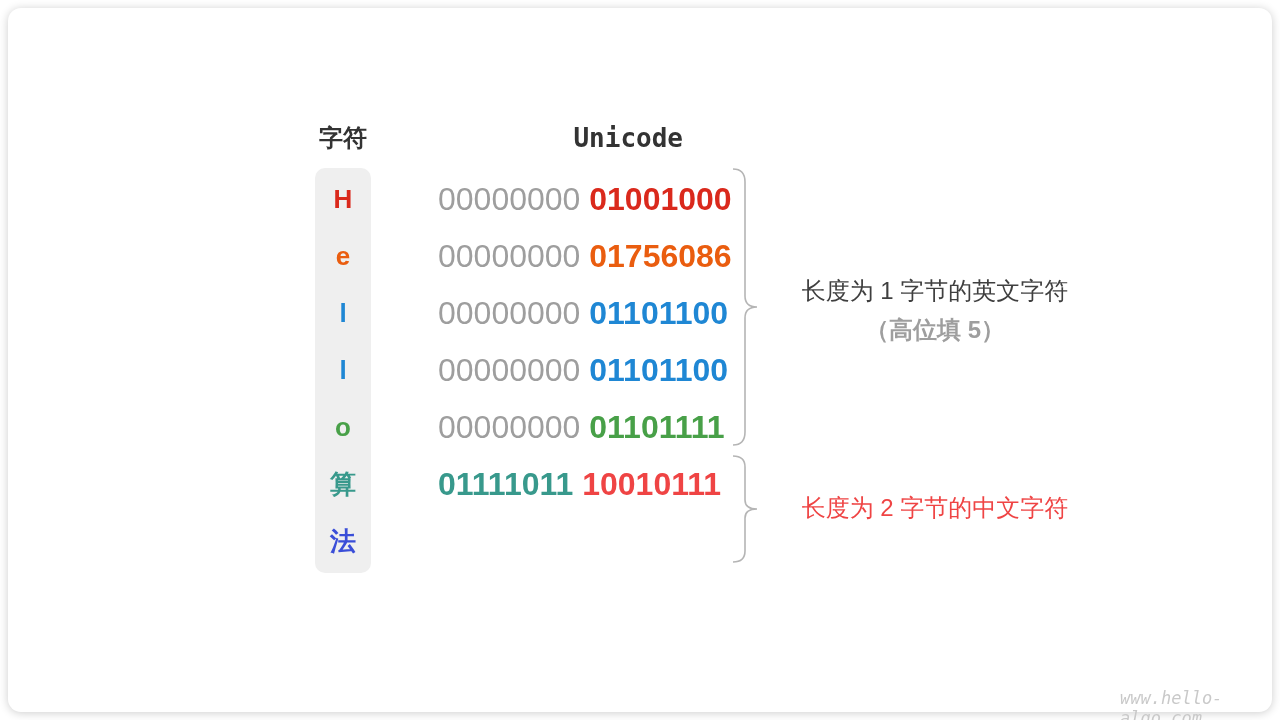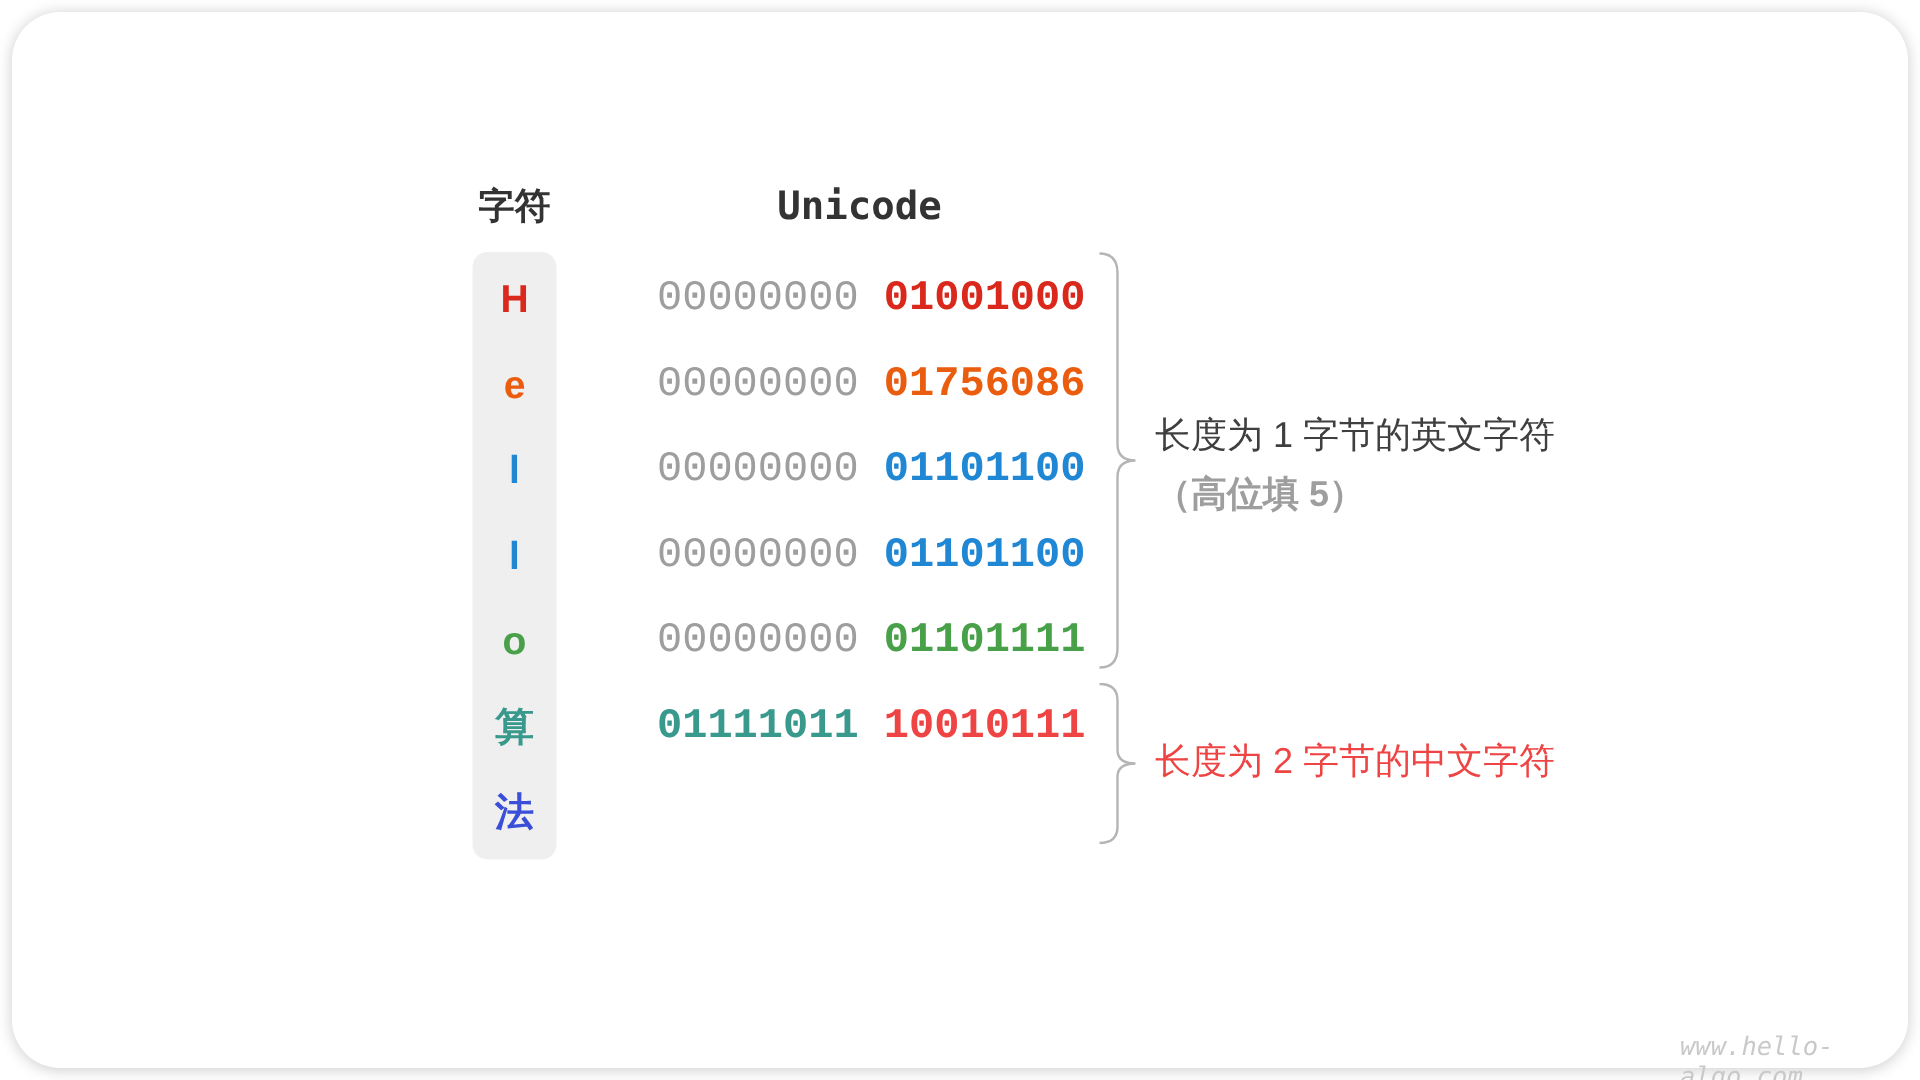--- a/index.html
+++ b/index.html
@@ -1,52 +1,52 @@
 <!DOCTYPE html>
 <html><head>
 <meta charset="utf-8">
 <style>
   * { margin: 0; padding: 0; box-sizing: border-box; }
   html, body { width: 1280px; height: 720px; background: #ffffff; }
   body { font-family: "Liberation Sans", sans-serif; position: relative; overflow: hidden; }
 
   .card {
     position: absolute; left: 8px; top: 8px; width: 1264px; height: 704px;
-    background: #ffffff; border-radius: 32px;
+    background: #ffffff; border-radius: 13px;
     box-shadow: 0 1px 10px rgba(0,0,0,0.20);
   }
 
   
   .hdr { position: absolute; top: 114px; height: 32px; line-height: 32px;
          color: #333333; font-weight: bold; }
   .hdr-char { left: 307px; width: 56px; text-align: center; font-size: 24px; }
-  .hdr-unicode { left: 455px; width: 220px; text-align: center;
+  .hdr-unicode { left: 455px; width: 220px; text-align: right;
                  font-family: "DejaVu Sans Mono", monospace; font-size: 26px; }
 
   
   .char-col-bg { position: absolute; left: 307px; top: 160px; width: 56px; height: 405px;
                  background: #efefef; border-radius: 10px; }
 
   
   .row { position: absolute; left: 0; width: 100%; height: 57px; }
   .cell-char { position: absolute; left: 307px; width: 56px; height: 57px;
                line-height: 57px; text-align: center;
                font-size: 26px; font-weight: bold; }
   .cell-bin { position: absolute; left: 430px; height: 57px; line-height: 57px;
-              font-family: Liberation Mono, monospace; font-size: 28px;
+              font-family: Liberation Sans, sans-serif; font-size: 32px;
               white-space: pre; }
   .bits-gray { font-weight: normal; }
   .bits-colored { font-weight: bold; }
 
   
   .brace { position: absolute; left: 721px; }
   .brace path { fill: none; stroke: #b5b5b5; stroke-width: 1.6; }
 
   
-  .ann { position: absolute; left: 762px; width: 330px; text-align: left;
+  .ann { position: absolute; left: 762px; width: 330px; text-align: center;
          font-size: 24px; height: 34px; line-height: 34px; }
   .ann-1a { top: 266px; color: #3f3f3f; font-weight: 500; }
   .ann-1b { top: 305px; color: #9e9e9e; font-weight: bold; }
   .ann-2  { top: 483px; color: #ef4444; font-weight: 500; }
 
   
   .watermark { position: absolute; left: 1112px; top: 680px;
                font-family: "DejaVu Sans Mono", monospace; font-size: 17px;
                color: #c9c9c9; font-style: italic; }
 </style>

